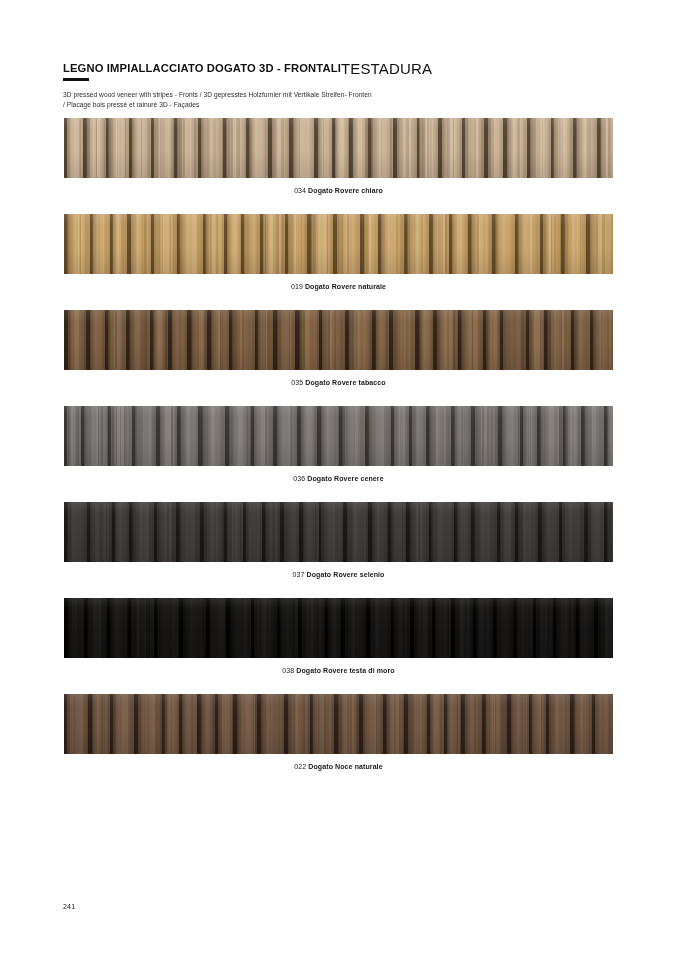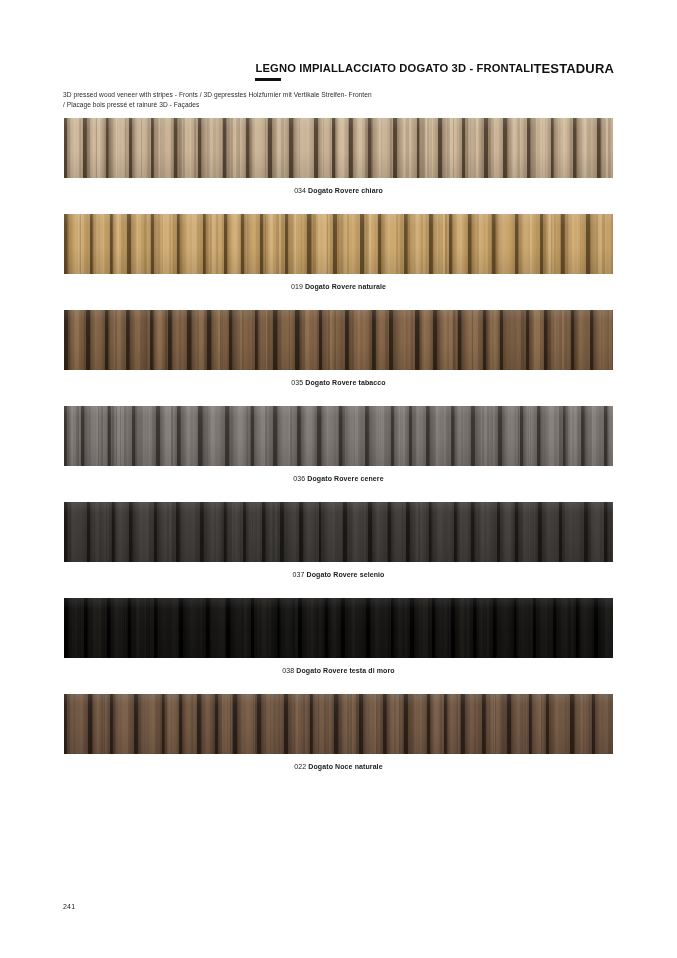--- a/index.html
+++ b/index.html
@@ -25,33 +25,33 @@
   
   .header {
     position: absolute;
     left: 63px;
     top: 62px;
     width: 551px;
   }
   .header-row {
     display: flex;
     align-items: flex-start;
-    justify-content: flex-end;
+    justify-content: flex-start;
   }
   .title {
     font-size: 11.2px;
     font-weight: bold;
     letter-spacing: 0.15px;
     color: #111111;
     white-space: nowrap;
     line-height: 13px;
   }
   .brand {
-    font-size: 13px;
-    font-weight: bold;
+    font-size: 15px;
+    font-weight: normal;
     letter-spacing: 0.15px;
     color: #111111;
     white-space: nowrap;
     line-height: 13px;
   }
   .title-rule {
     margin-top: 3px;
     width: 26px;
     height: 2.5px;
     background: #111111;

